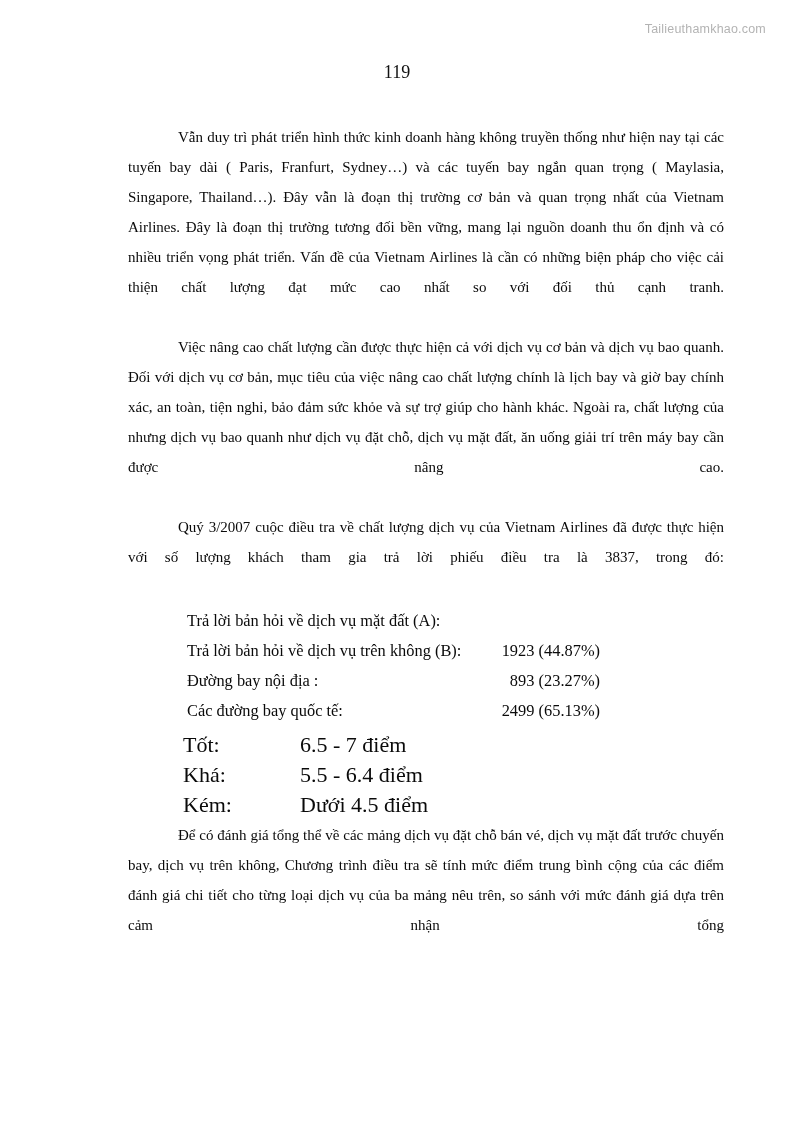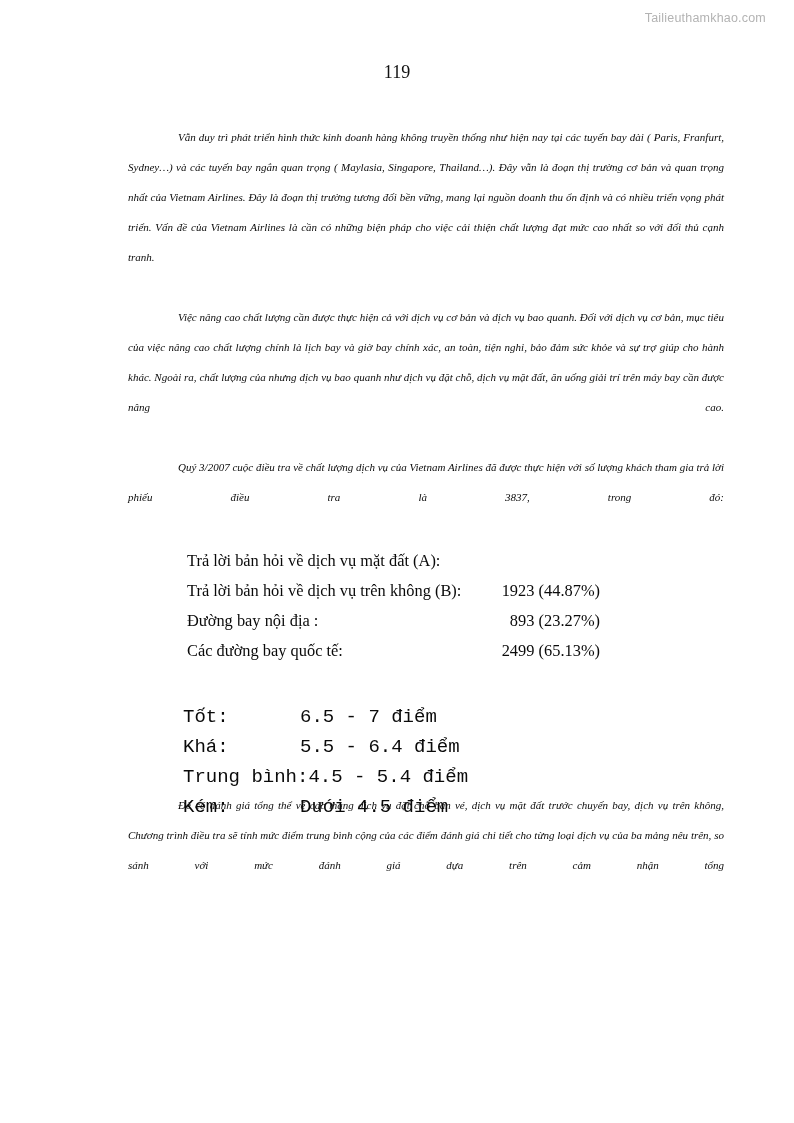--- a/index.html
+++ b/index.html
@@ -15,21 +15,21 @@
     background: #ffffff;
     margin: 0 auto;
     overflow: hidden;
     font-family: "Liberation Serif", "DejaVu Serif", serif;
     color: #0a0a0a;
   }
 
   
   .watermark {
     position: absolute;
-    top: 11px;
+    top: 22px;
     right: 28px;
     font-family: "Liberation Sans", "DejaVu Sans", sans-serif;
     font-size: 12.5px;
     letter-spacing: 0.2px;
     color: #b3b3b3;
     white-space: nowrap;
     user-select: none;
   }
 
   
@@ -46,27 +46,26 @@
   
   .body {
     position: absolute;
     top: 122px;
     left: 128px;
     width: 596px;
   }
 
   p.para {
     margin: 0;
-    font-size: 11px;
+    font-size: 15px;
     line-height: 30px;
     text-align: justify;
     text-justify: inter-word;
     text-indent: 50px;
     hyphens: none;
-    font-style: italic;
   }
   p.para.noindent {
     text-indent: 0;
   }
   
   p.para.full::after {
     content: "";
     display: inline-block;
     width: 100%;
   }
@@ -99,32 +98,30 @@
   .scale-list {
     margin: 0;
     padding: 0;
     list-style: none;
   }
   .scale-row {
     display: flex;
     align-items: baseline;
     height: 30px;
     line-height: 30px;
-    font-size: 19px;
+    font-size: 22px;
     padding-left: 55px;
-    font-family: Liberation Mono, monospace;
   }
   .scale-row .sc-label {
     flex: 0 0 117px;
     white-space: nowrap;
   }
   .scale-row .sc-value {
     flex: 0 0 auto;
     white-space: nowrap;
-    margin-top: 32px;
   }
 </style>
 </head>
 <body>
 
 <div class="page">
 
   <div class="watermark">Tailieuthamkhao.com</div>
 
   <div class="page-number">119</div>
@@ -159,24 +156,20 @@
     <ul class="scale-list">
       <li class="scale-row">
         <span class="sc-label">Tốt:</span>
         <span class="sc-value">6.5 - 7 điểm</span>
       </li>
       <li class="scale-row">
         <span class="sc-label">Khá:</span>
         <span class="sc-value">5.5 - 6.4 điểm</span>
       </li>
       <li class="scale-row">
-        <span class="sc-label">Trung bình:</span>
-        <span class="sc-value">4.5 - 5.4 điểm</span>
-      </li>
-      <li class="scale-row">
         <span class="sc-label">Kém:</span>
         <span class="sc-value">Dưới 4.5 điểm</span>
       </li>
     </ul>
 
     <p class="para full">Để  có đánh giá tổng thể về các mảng dịch vụ đặt chỗ bán vé, dịch vụ mặt đất trước chuyến bay, dịch vụ trên không, Chương trình điều tra  sẽ tính mức điểm trung bình cộng của các điểm đánh giá chi tiết cho từng loại dịch vụ của ba mảng nêu trên, so sánh với mức đánh giá dựa trên cảm nhận tổng</p>
 
   </div>
 </div>
 

